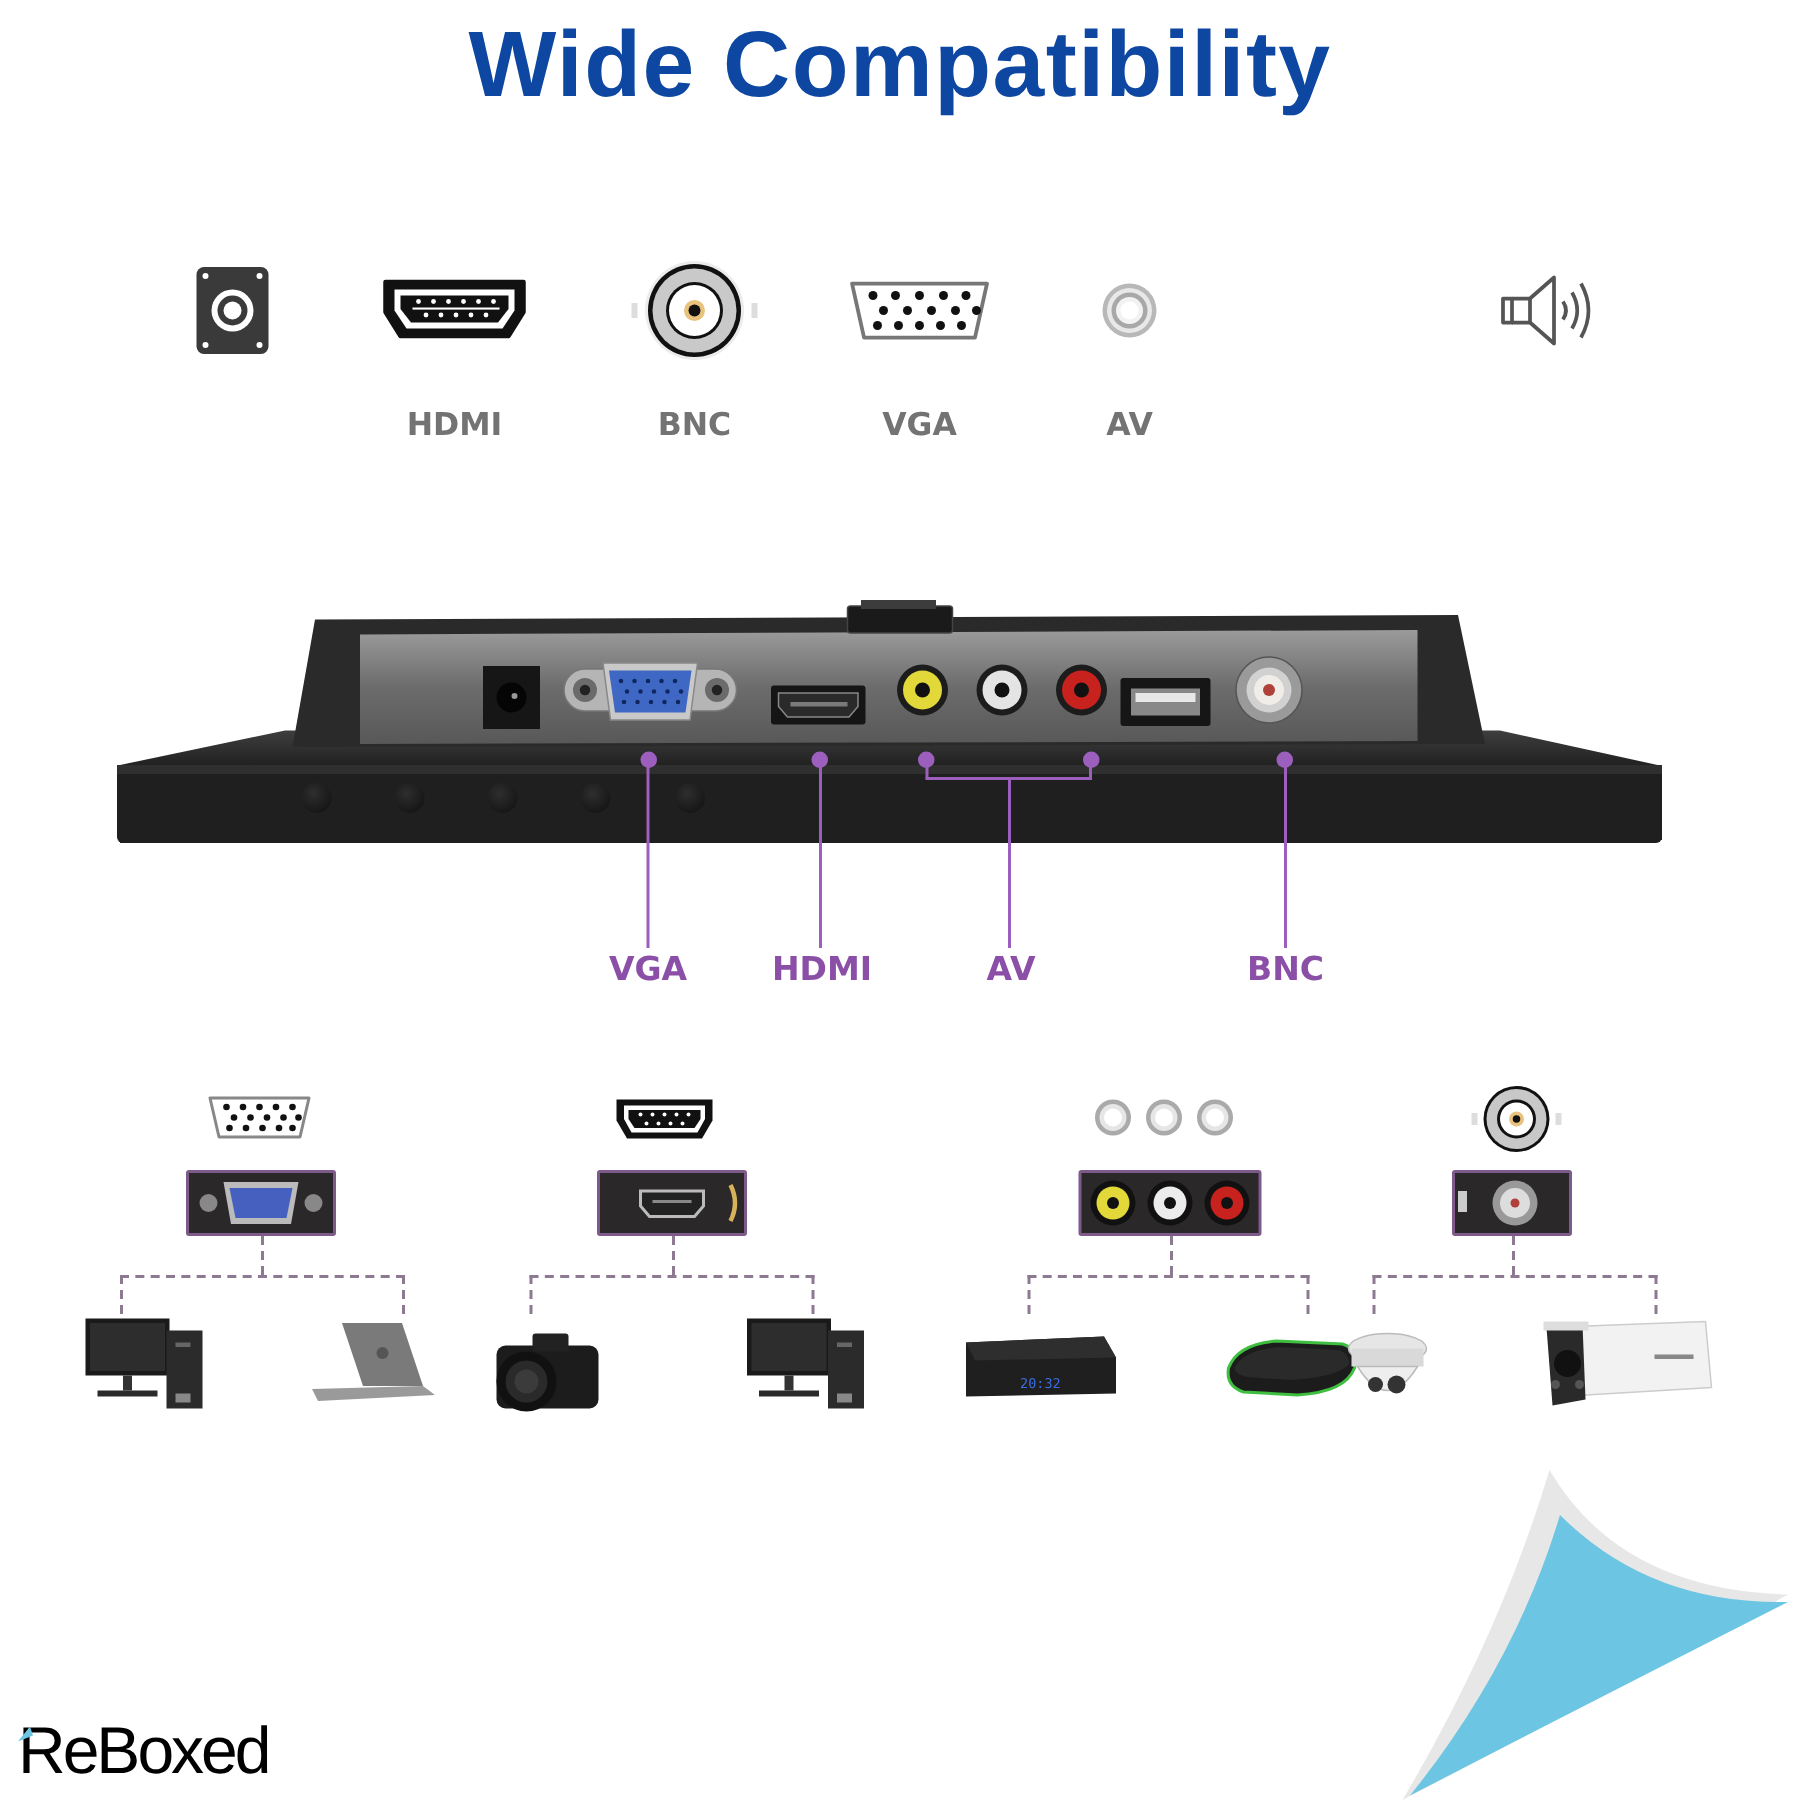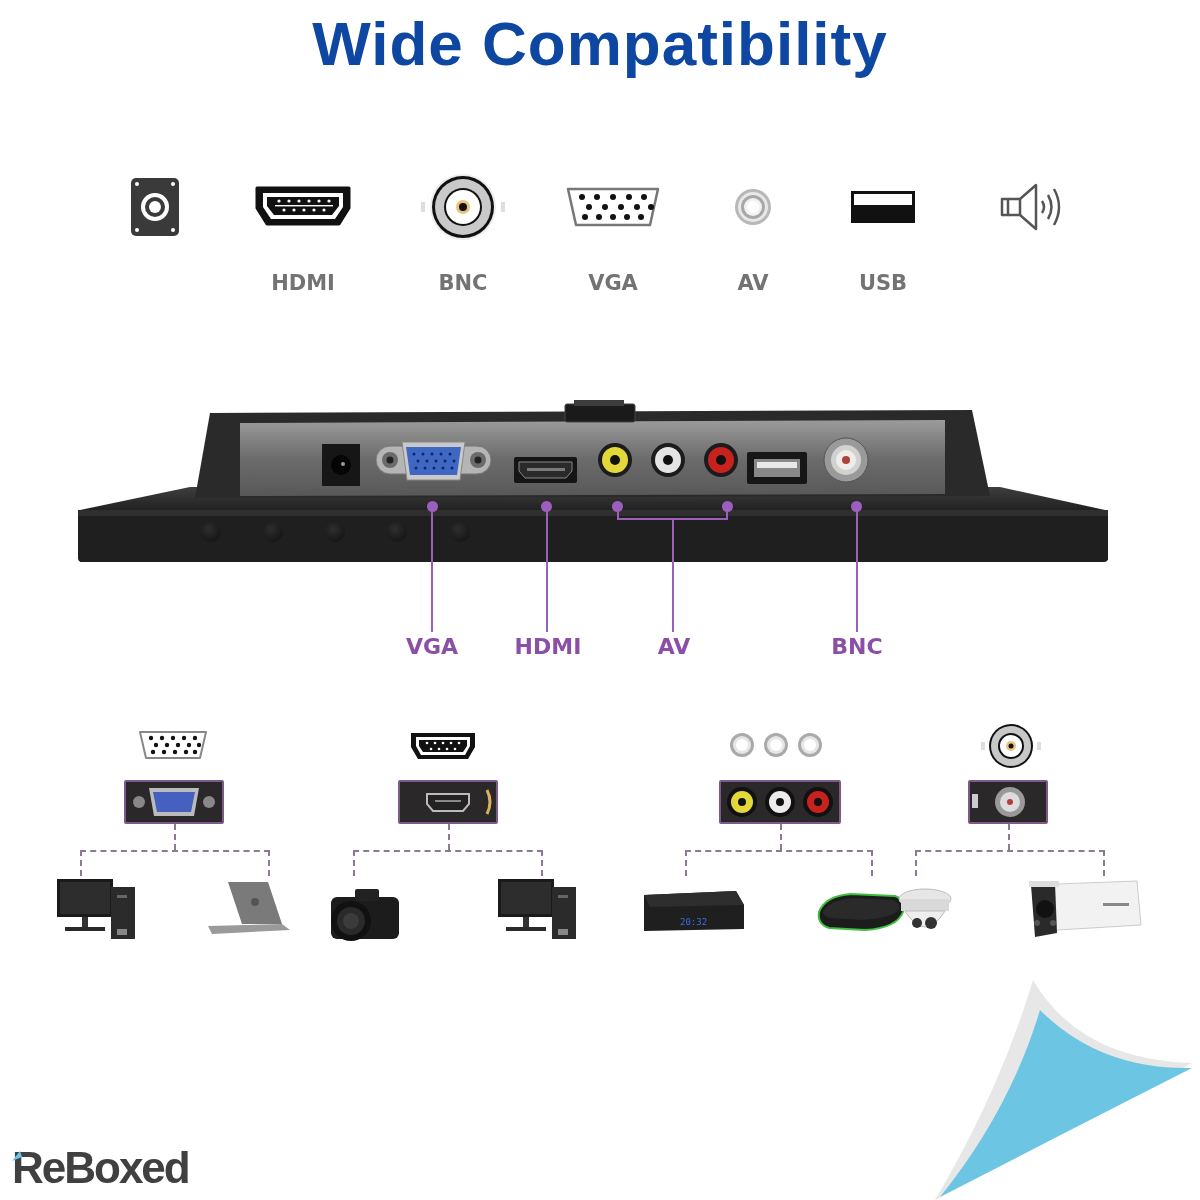--- a/index.html
+++ b/index.html
@@ -36,21 +36,21 @@
     .g-port {
       position: absolute; top: 50px; height: 44px; background: #2b2829;
       border: 2px solid #7d5a89; border-radius: 2px; display: flex; align-items: center; justify-content: center;
     }
     .dash-v { position: absolute; border-left: 2px dashed #8d7a92; }
     .dash-h { position: absolute; border-top: 2px dashed #8d7a92; }
     .device { position: absolute; top: 145px; }
 
     .logo {
       position: absolute; left: 12px; top: 1143px; font-family: "Liberation Sans", sans-serif;
-      font-weight: bold; font-size: 44px; letter-spacing: -2px; color: #404040;
+      font-weight: normal; font-size: 44px; letter-spacing: -2px; color: #000000;
     }
     .page-curl { position: absolute; left: 930px; top: 975px; }
   </style>
 </head>
 <body>
 
 <div class="title">Wide Compatibility</div>
 
 <div class="icon-row">
 
@@ -143,29 +143,20 @@
         <circle cx="20" cy="20" r="18" fill="#b8b8b8"></circle>
         <circle cx="20" cy="20" r="15" fill="#e8e8e8"></circle>
         <circle cx="20" cy="20" r="12" fill="#a8a8a8"></circle>
         <circle cx="20" cy="20" r="9" fill="#f2f2f2"></circle>
         <circle cx="20" cy="20" r="6" fill="#fff"></circle>
       </svg>
     </div>
     <div class="lbl" style="margin-top:28px;"><span>AV</span></div>
   </div>
 
-  <div class="icon-cell" style="left:808px;">
-    <div class="ico">
-      <svg width="66" height="34" viewBox="0 0 66 34">
-        <rect x="1" y="1" width="64" height="32" fill="#111"></rect>
-        <rect x="4" y="4" width="58" height="11" fill="#fff"></rect>
-      </svg>
-    </div>
-    <div class="lbl" style="margin-top:28px;"><span>USB</span></div>
-  </div>
 
   <div class="icon-cell" style="left:958px;">
     <div class="ico">
       <svg width="70" height="52" viewBox="0 0 70 52">
         <g fill="none" stroke="#555" stroke-width="2.5" stroke-linejoin="round">
           <rect x="4" y="18" width="6" height="16"></rect>
           <path d="M10 18 L22 18 L38 4 L38 48 L22 34 L10 34"></path>
           <line x1="22" y1="18" x2="22" y2="34"></line>
           <path d="M44 20 Q48 26 44 32"></path>
           <path d="M50 14 Q57 26 50 38"></path>

